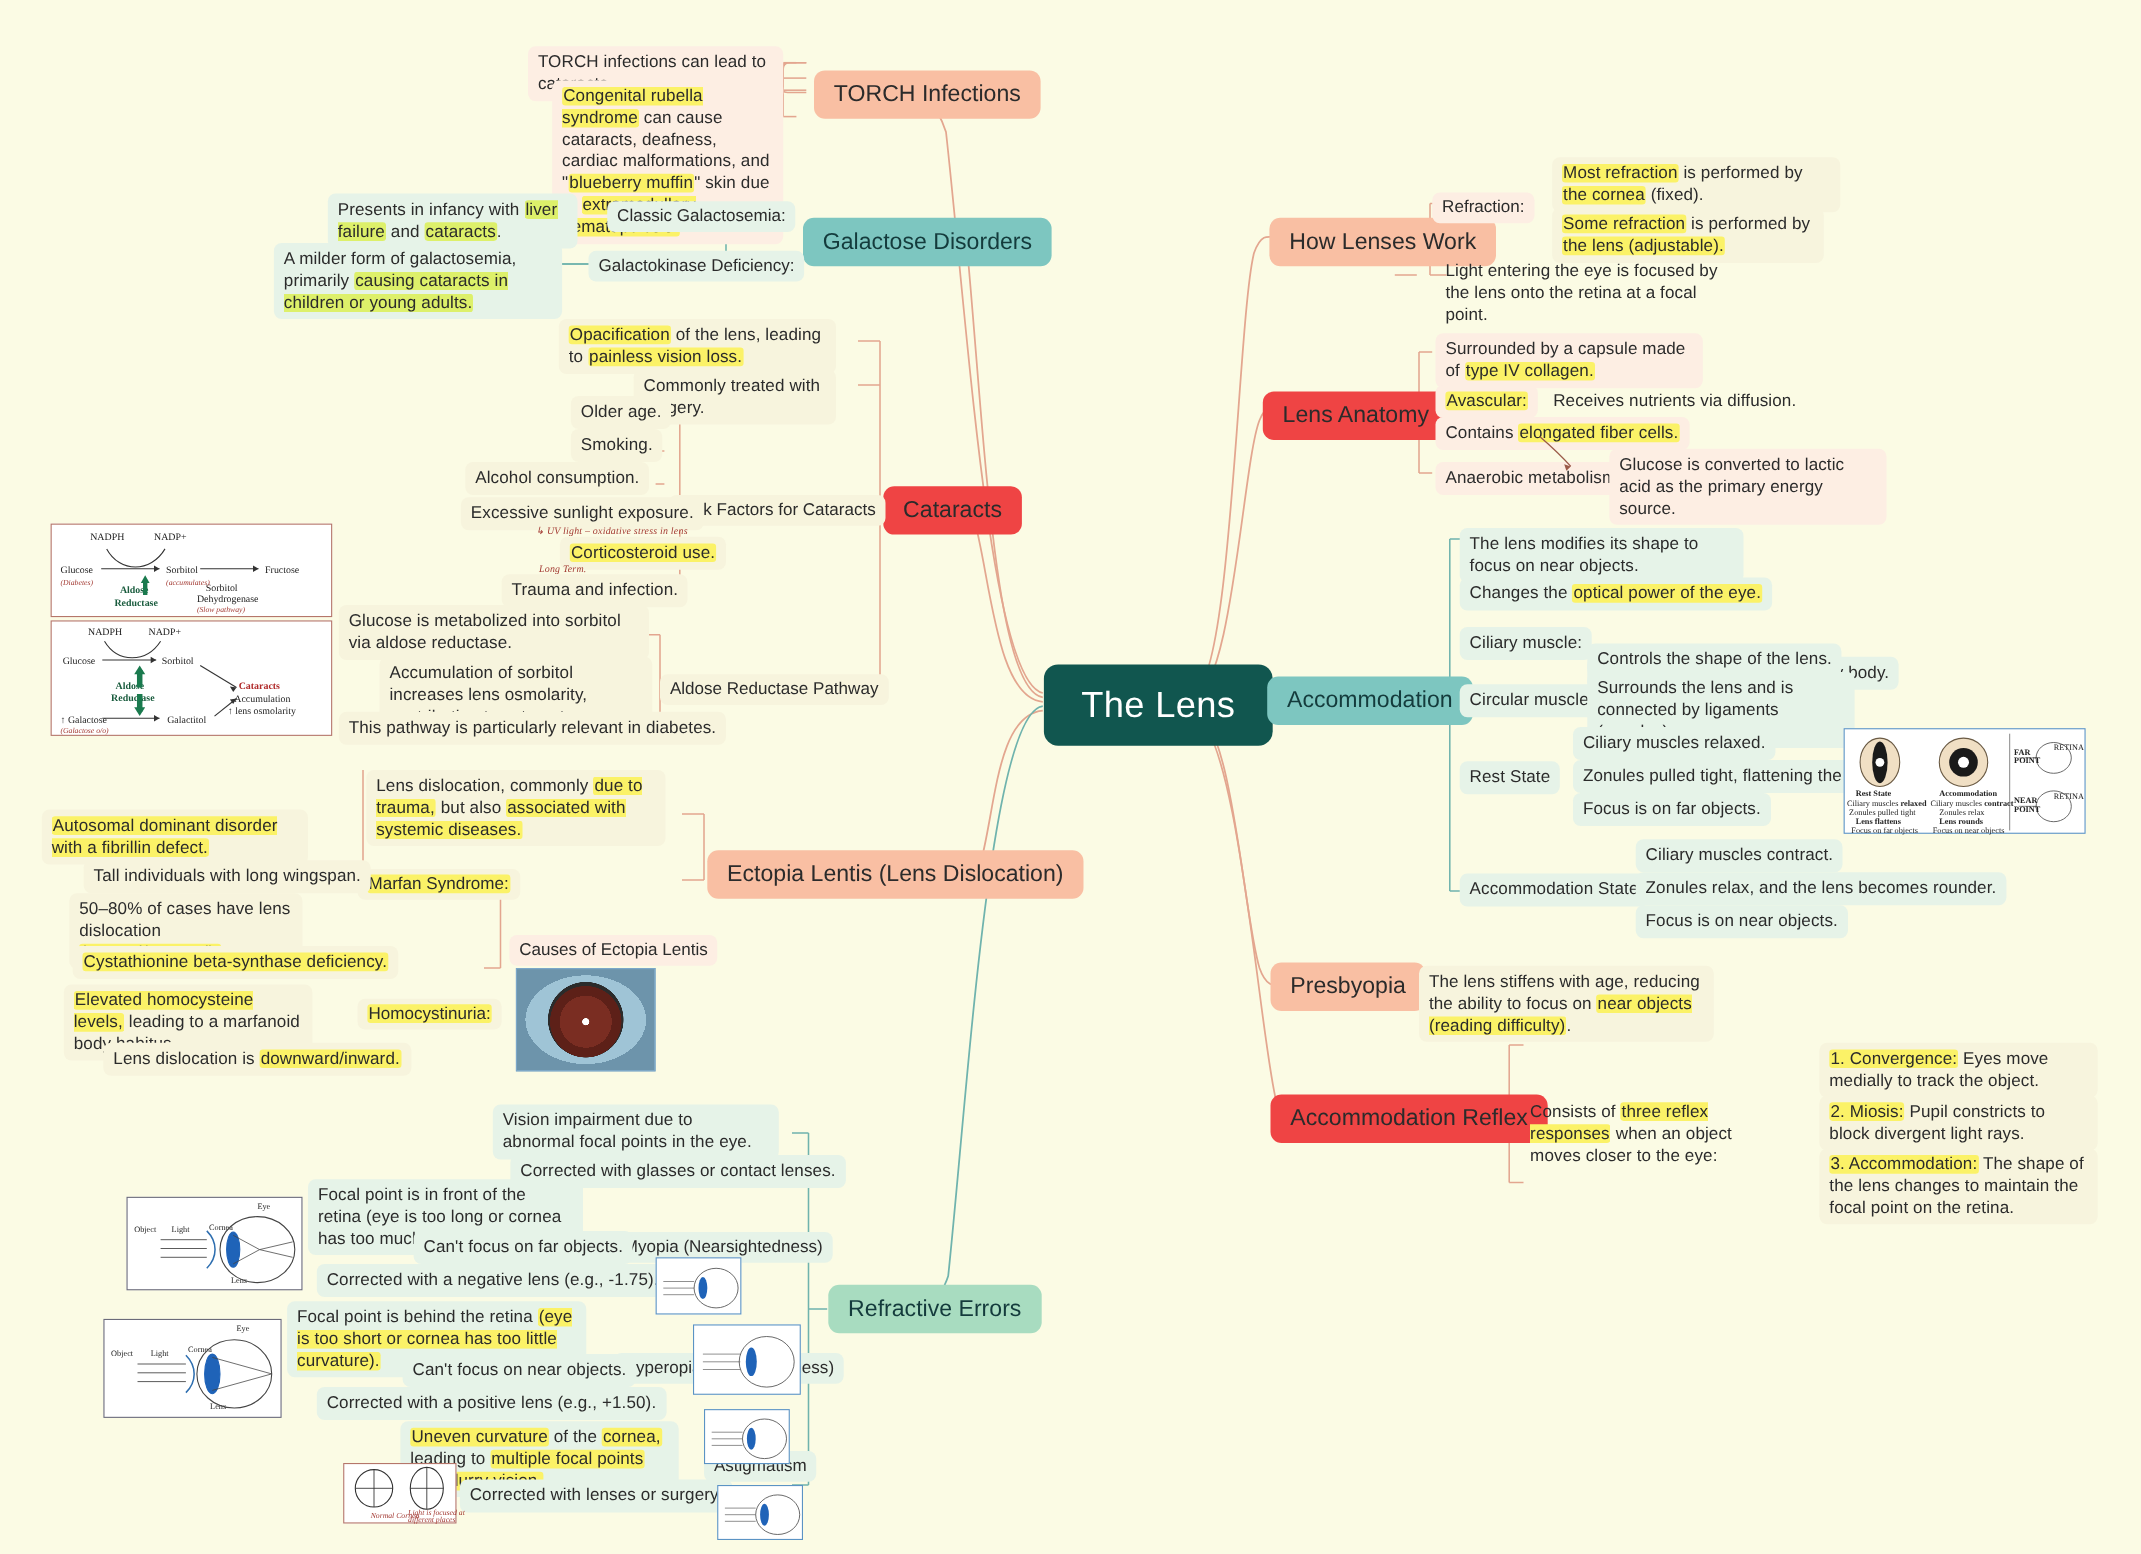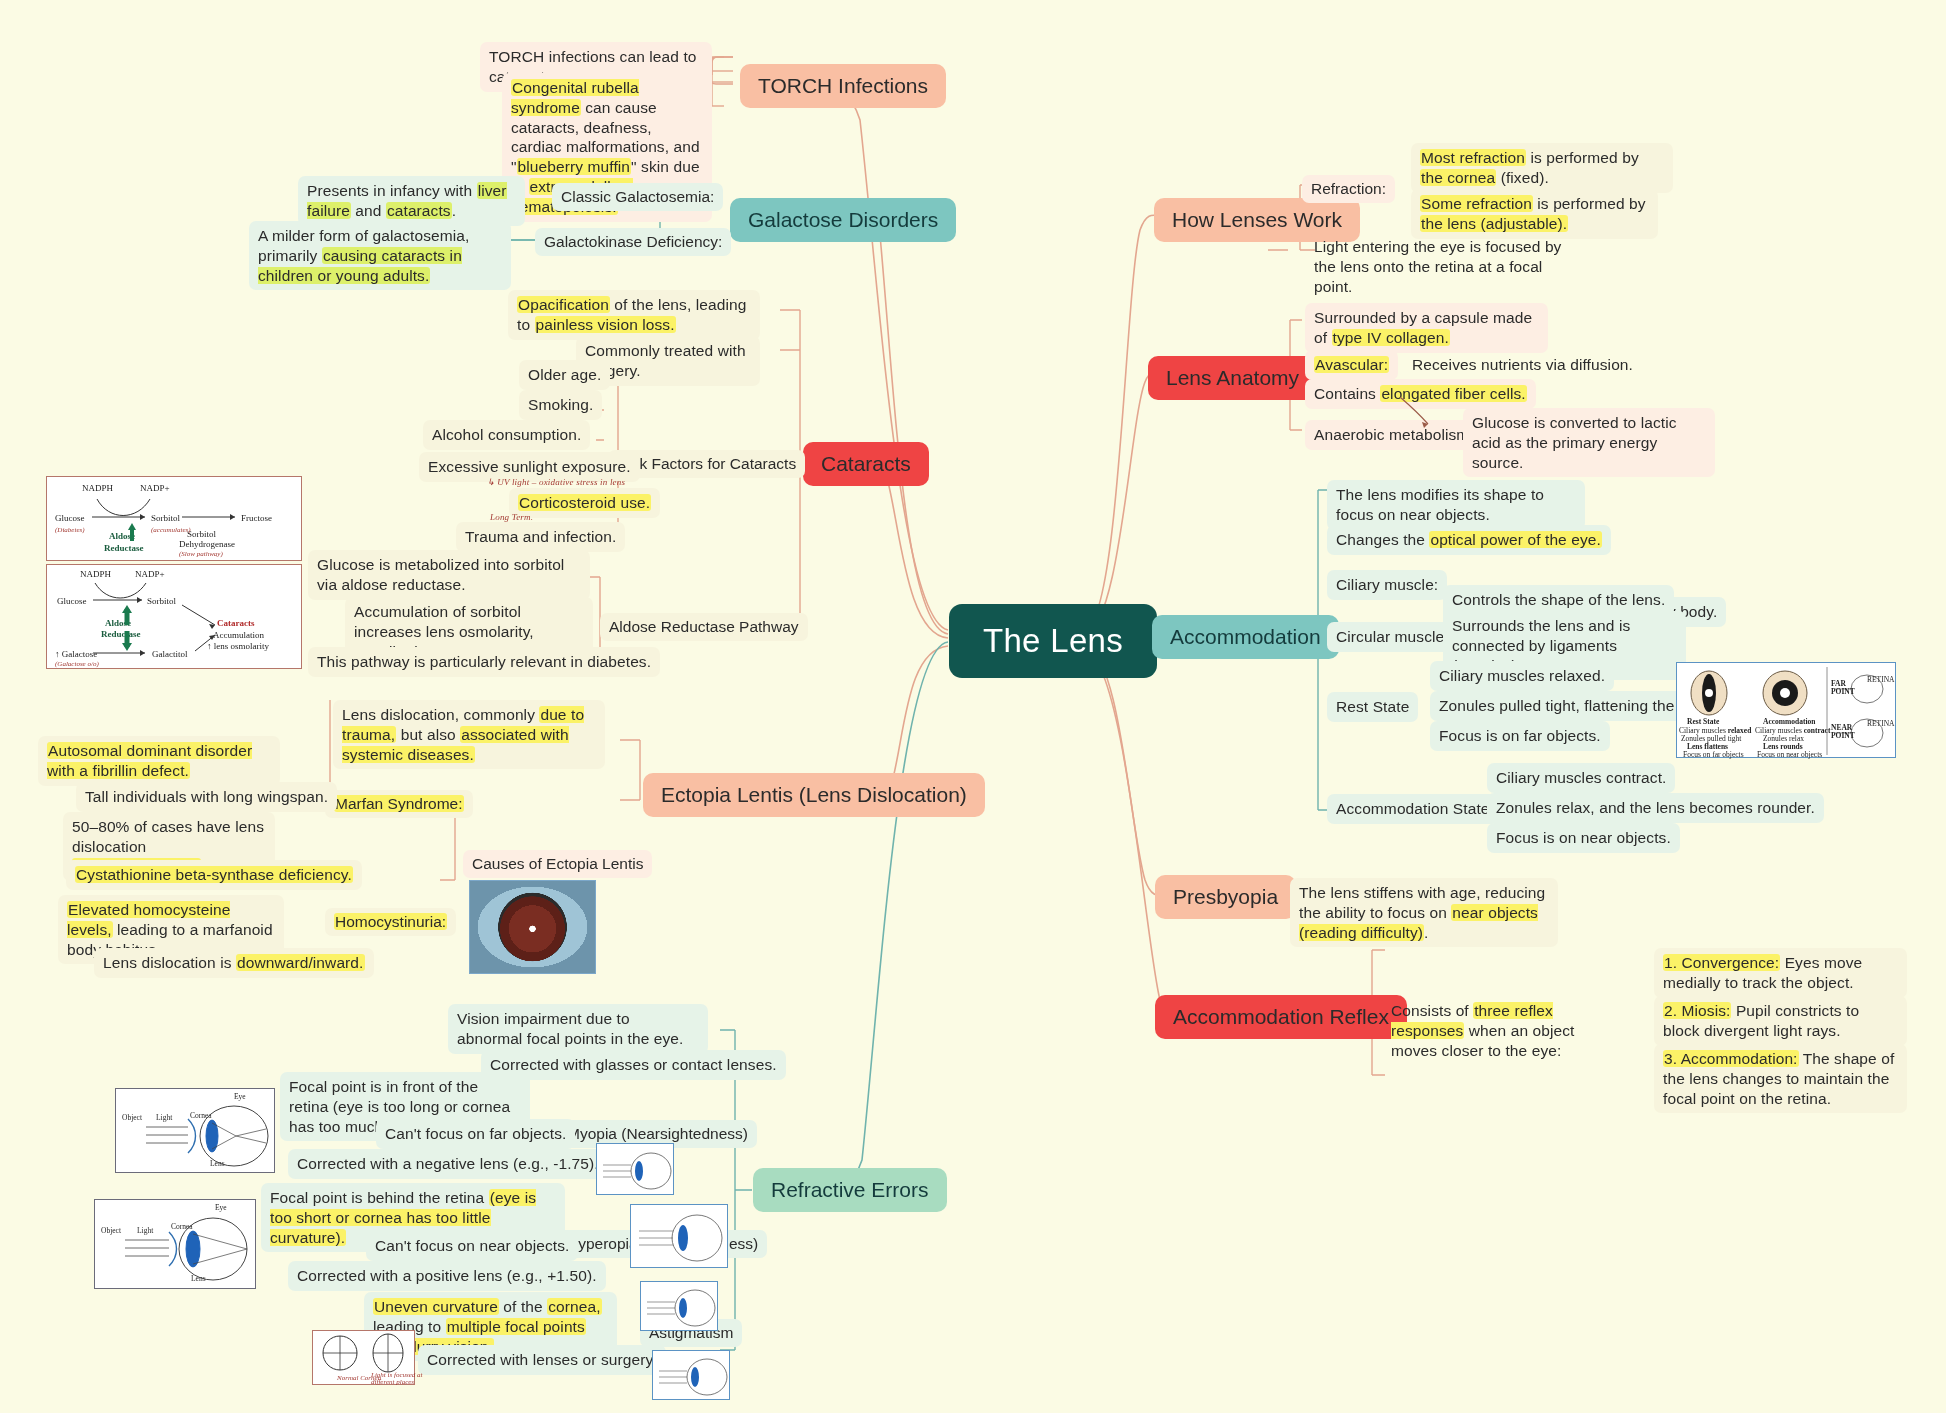--- a/index.html
+++ b/index.html
@@ -311,41 +311,41 @@
 </div>
 
 <div class="eyephoto" style="left:469px;top:880px;width:127px;height:94px;"></div>
 
 <div class="node branch b-mint" style="left:753px;top:1168px;">
   <span>Refractive Errors</span>
 </div>
 <div class="node leaf t-mint" style="left:448px;top:1004px;width:260px;">
   <span>Vision impairment due to abnormal focal points in the eye.</span>
 </div>
-<div class="node leaf t-mint" style="left:481px;top:1050px;">
+<div class="node leaf t-mint" style="left:464px;top:1050px;">
   <span>Corrected with glasses or contact lenses.</span>
 </div>
 
 <div class="node sub t-mint" style="left:558px;top:1120px;">
   <span>Myopia (Nearsightedness)</span>
 </div>
 <div class="node leaf t-mint" style="left:280px;top:1072px;width:250px;">
   <span>Focal point is in front of the retina (eye is too long or cornea has too much curvature).</span>
 </div>
 <div class="node leaf t-mint" style="left:376px;top:1119px;">
   <span>Can't focus on far objects.</span>
 </div>
 <div class="node leaf t-mint" style="left:288px;top:1149px;">
   <span>Corrected with a negative lens (e.g., -1.75).</span>
 </div>
 
 <div class="node sub t-mint" style="left:558px;top:1230px;">
   <span>Hyperopia (Farsightedness)</span>
 </div>
-<div class="node leaf t-mint" style="left:261px;top:1183px;width:304px;">
+<div class="node leaf t-mint" style="left:261px;top:1183px;width:272px;">
   <span>Focal point is behind the retina <span class="hl">(eye is too short or cornea has too little curvature).</span></span>
 </div>
 <div class="node leaf t-mint" style="left:366px;top:1231px;">
   <span>Can't focus on near objects.</span>
 </div>
 <div class="node leaf t-mint" style="left:288px;top:1261px;">
   <span>Corrected with a positive lens (e.g., +1.50).</span>
 </div>
 
 <div class="node sub t-mint" style="left:640px;top:1319px;">

